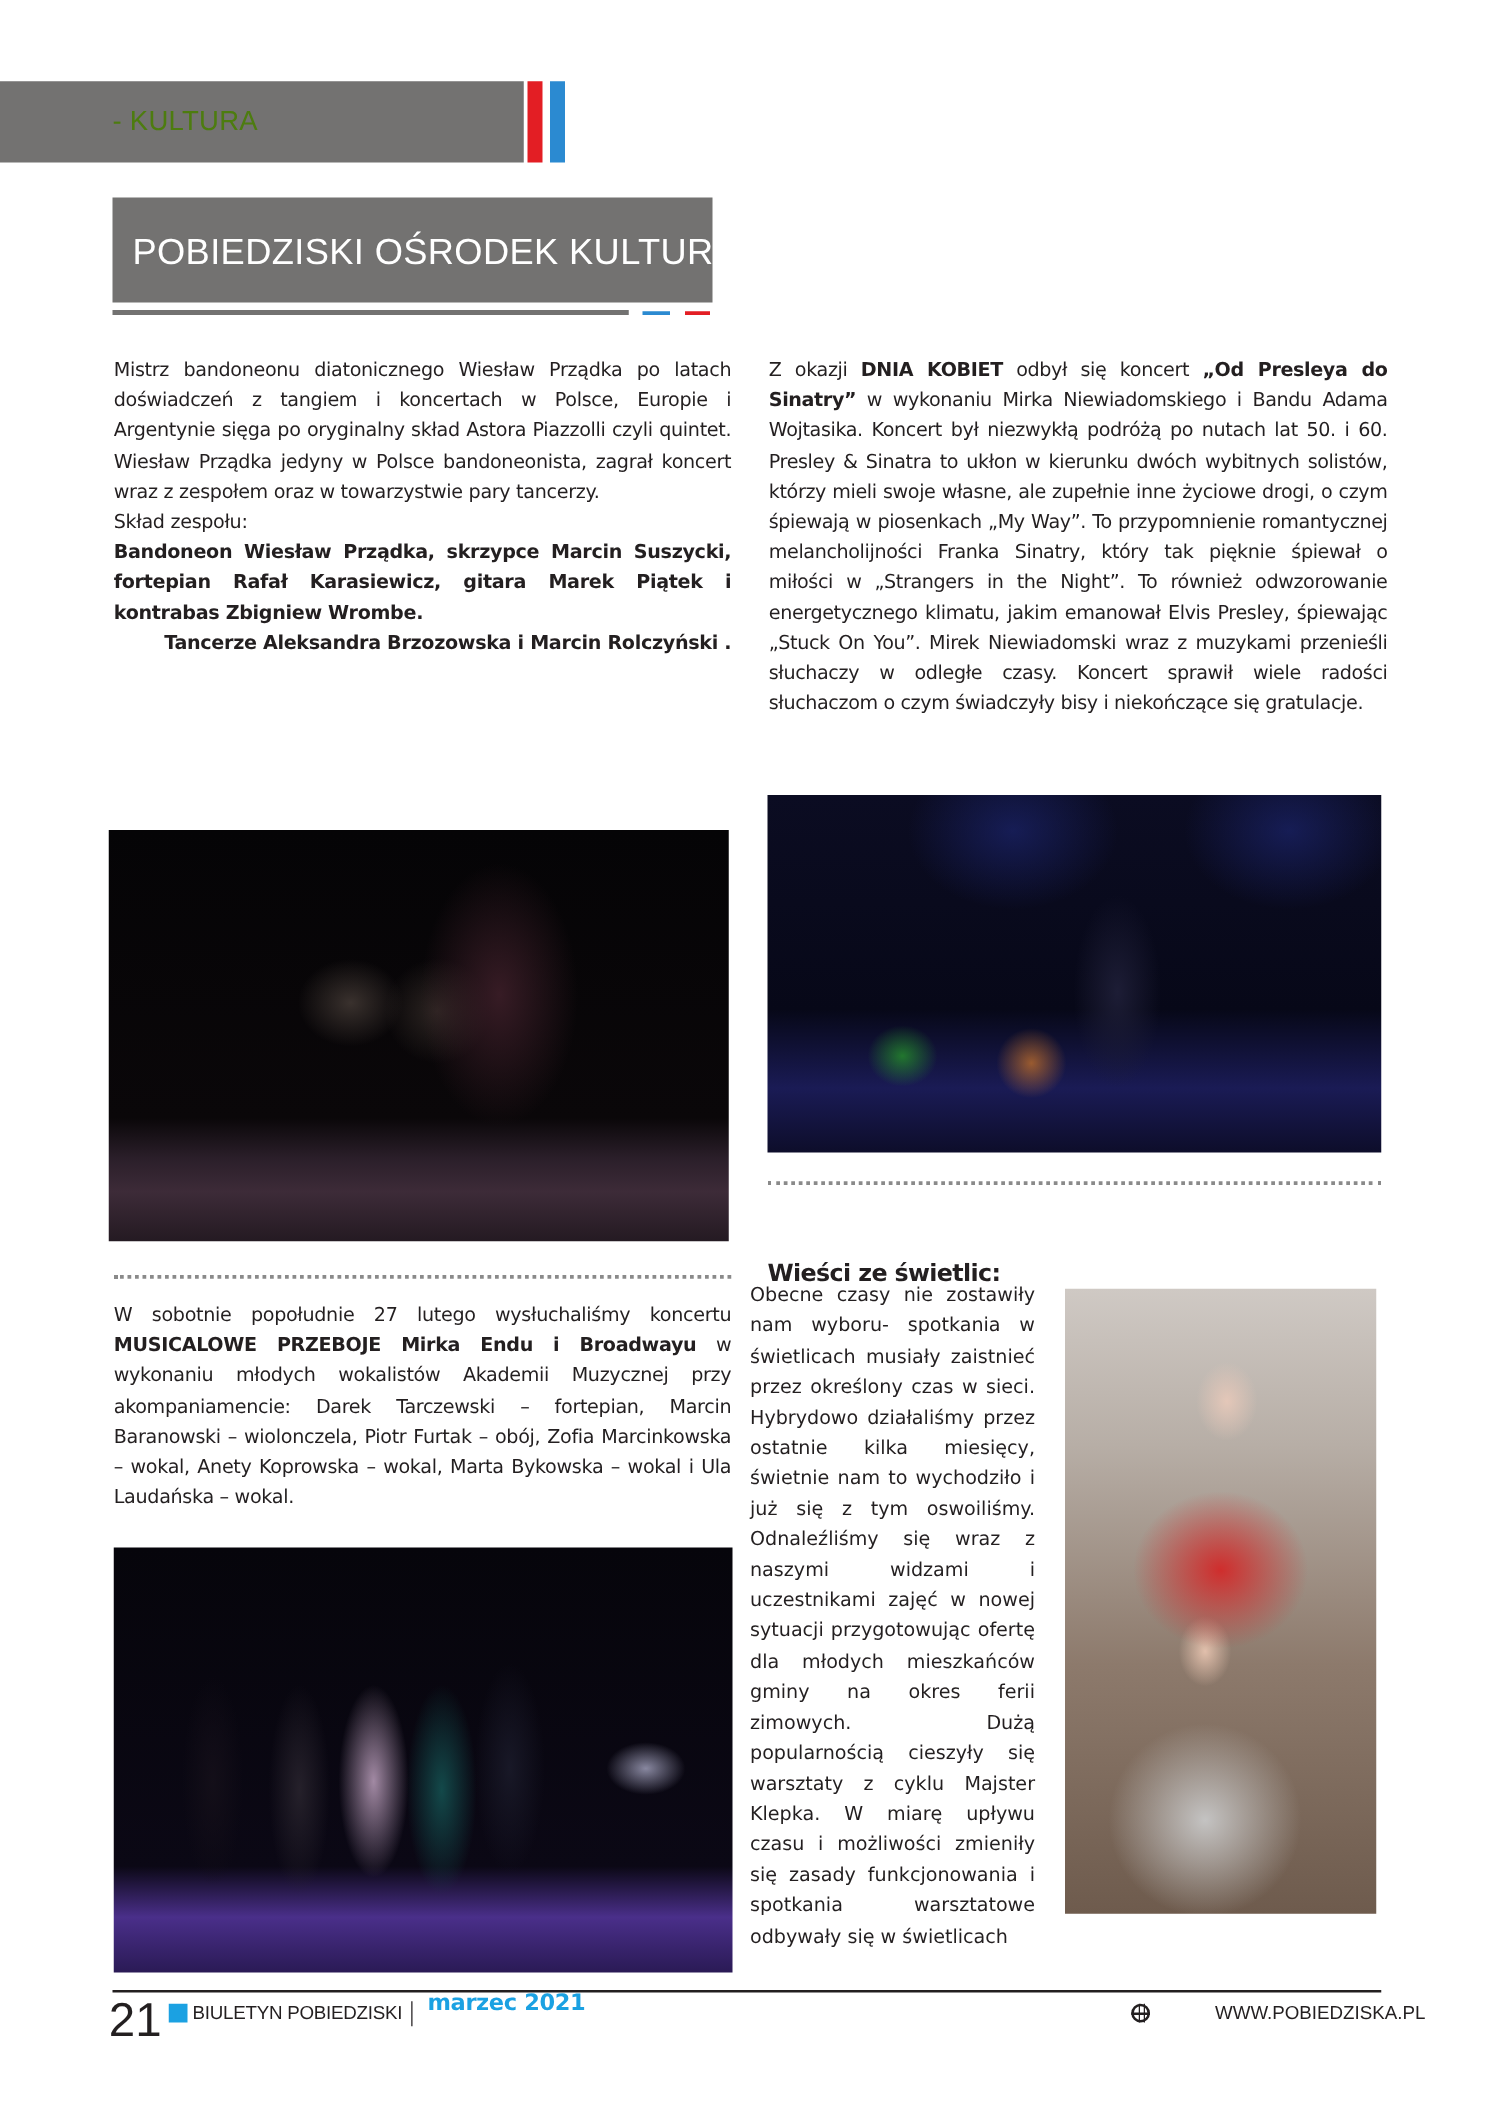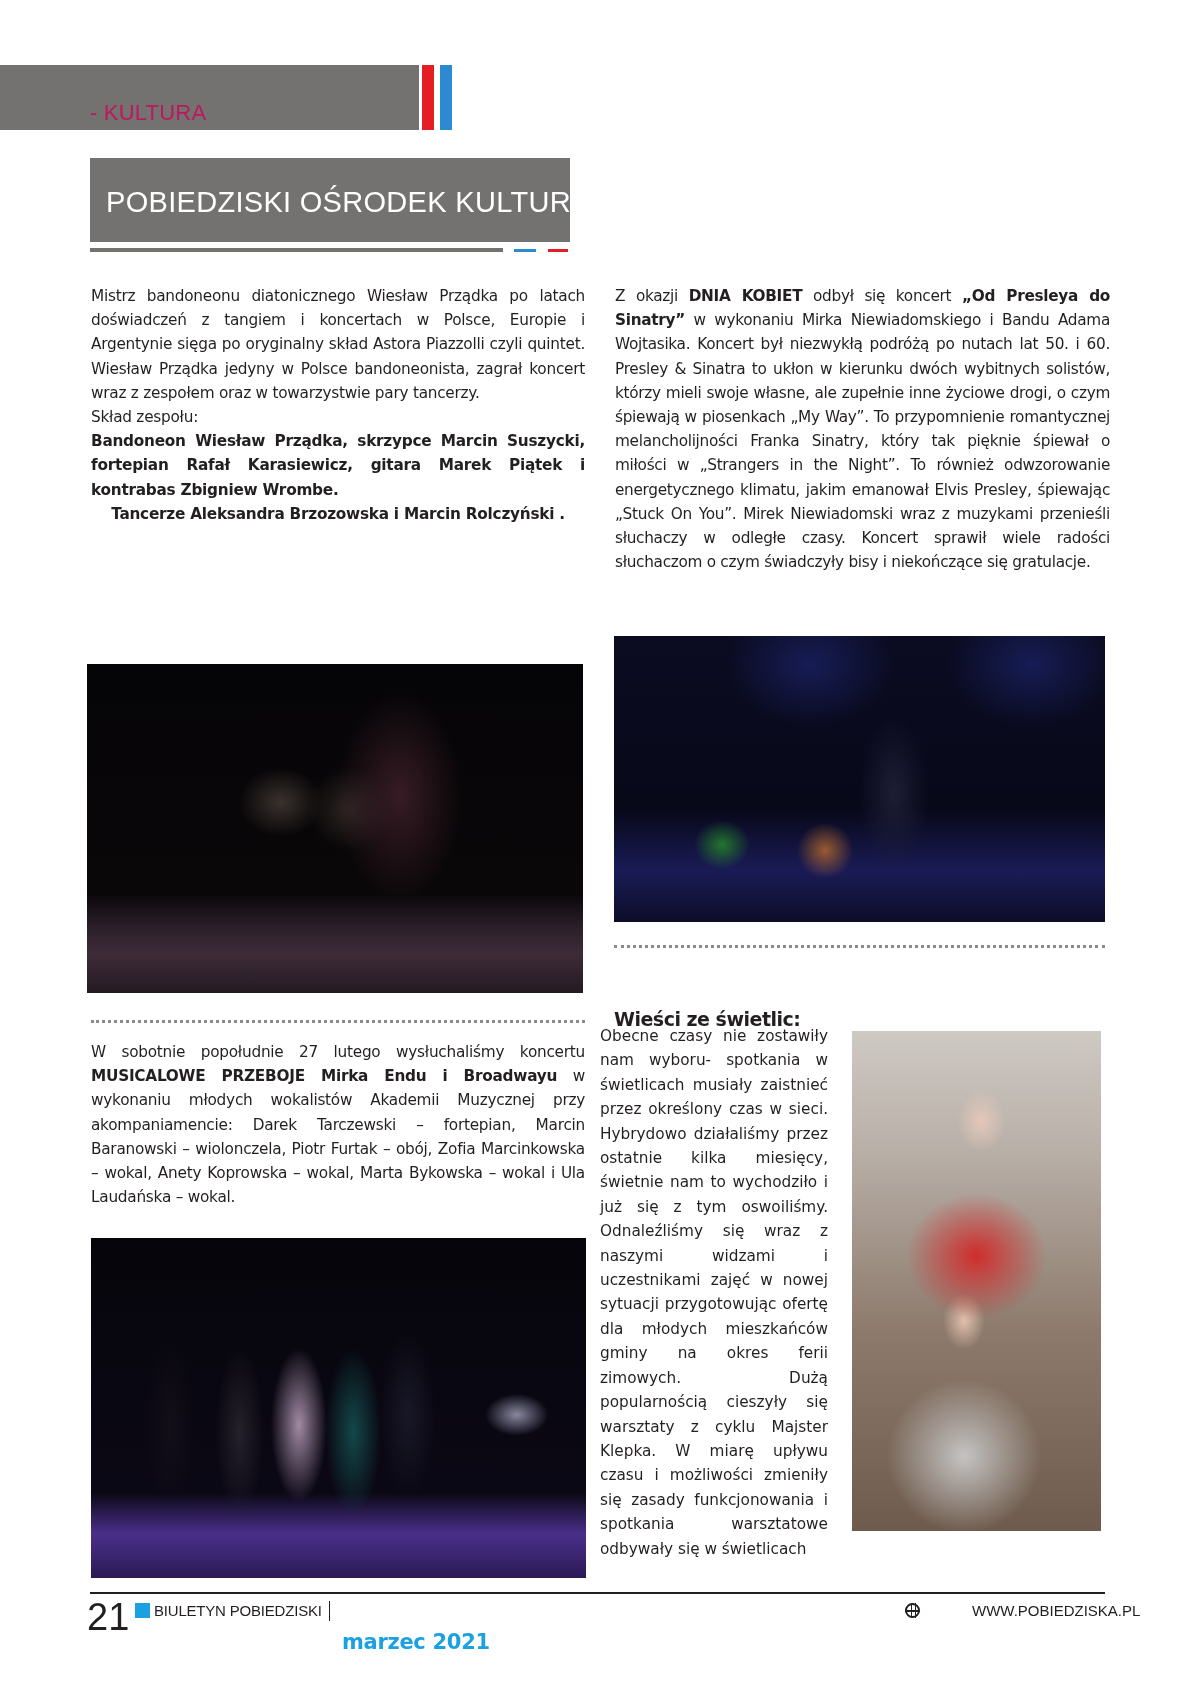--- a/index.html
+++ b/index.html
@@ -1,20 +1,20 @@
 <!DOCTYPE html>
 <html><head>
   <meta charset="utf-8">
   <style>
     * { box-sizing: border-box; margin: 0; padding: 0; }
     html, body { width: 1190px; height: 1683px; background: #ffffff; overflow: hidden; }
     body { position: relative; font-family: "DejaVu Sans", sans-serif; color: #231f20; }
 
     .section-bar { position: absolute; left: 0; top: 65px; width: 419px; height: 65px; background: #737271; }
-    .section-label { position: absolute; left: 90px; top: 84px; font-family: "Liberation Sans", sans-serif; font-size: 22px; color: #be185d; letter-spacing: 0.2px; margin-top: 16px; }
+    .section-label { position: absolute; left: 90px; top: 84px; font-family: "Liberation Sans", sans-serif; font-size: 22px; color: #4d7c0f; letter-spacing: 0.2px; }
     .stripe-red { position: absolute; left: 422px; top: 65px; width: 12px; height: 65px; background: #e31e24; }
     .stripe-blue { position: absolute; left: 440px; top: 65px; width: 12px; height: 65px; background: #2b8ad1; }
 
     .title-box { position: absolute; left: 90px; top: 158px; width: 480px; height: 84px; background: #737271; }
     .title-text { position: absolute; left: 106px; top: 186px; font-family: "Liberation Sans", sans-serif; font-size: 29px; color: #ffffff; letter-spacing: 0.3px; white-space: nowrap; }
     .title-underline { position: absolute; left: 90px; top: 248px; width: 413px; height: 4px; background: #737271; }
     .title-dash-blue { position: absolute; left: 514px; top: 249px; width: 22px; height: 3px; background: #2b8ad1; }
     .title-dash-red { position: absolute; left: 548px; top: 249px; width: 20px; height: 3px; background: #e31e24; }
 
     .col { position: absolute; font-family: "DejaVu Sans", sans-serif; font-size: 15.3px; line-height: 24.2px; color: #231f20; text-align: justify; }
@@ -61,21 +61,21 @@
     .dot-right { left: 614px; top: 945px; width: 491px; }
     .dot-left { left: 91px; top: 1020px; width: 494px; }
 
     .subhead { position: absolute; left: 614px; top: 968px; font-family: "DejaVu Sans", sans-serif; font-weight: bold; font-size: 19px; color: #231f20; letter-spacing: -0.5px; margin-top: 40px; }
 
     .footer-rule { position: absolute; left: 90px; top: 1592px; width: 1015px; height: 2px; background: #231f20; }
     .page-num { position: absolute; left: 87px; top: 1597px; font-family: "Liberation Sans", sans-serif; font-size: 38px; color: #231f20; line-height: 40px; }
     .footer-square { position: absolute; left: 135px; top: 1603px; width: 15px; height: 15px; background: #1ba1e2; }
     .footer-pub { position: absolute; left: 154px; top: 1602px; font-family: "Liberation Sans", sans-serif; font-size: 15px; color: #231f20; letter-spacing: -0.2px; }
     .footer-sep { position: absolute; left: 329px; top: 1601px; width: 1px; height: 20px; background: #231f20; }
-    .footer-date { position: absolute; left: 342px; top: 1630px; font-family: "DejaVu Sans", sans-serif; font-weight: bold; font-size: 21px; color: #1ba1e2; letter-spacing: -0.3px; }
+    .footer-date { position: absolute; left: 342px; top: 1592px; font-family: "DejaVu Sans", sans-serif; font-weight: bold; font-size: 18px; color: #1ba1e2; letter-spacing: -0.3px; }
     .footer-globe { position: absolute; left: 905px; top: 1603px; width: 15px; height: 15px; border: 2px solid #231f20; border-radius: 50%; }
     .footer-globe::before { content: ""; position: absolute; left: 4px; top: -2px; width: 3px; height: 15px; border-left: 1.5px solid #231f20; border-right: 1.5px solid #231f20; }
     .footer-globe::after { content: ""; position: absolute; left: -2px; top: 5px; width: 15px; height: 1.5px; background: #231f20; }
     .footer-url { position: absolute; left: 928px; top: 1602px; font-family: "Liberation Sans", sans-serif; font-size: 15px; color: #231f20; letter-spacing: 0; margin-left: 44px; }
   </style>
 </head>
 <body>
 
 <div class="section-bar"></div>
 <div class="section-label">- KULTURA</div>
@@ -85,21 +85,21 @@
 <div class="title-box"></div>
 <div class="title-text">POBIEDZISKI OŚRODEK KULTURY</div>
 <div class="title-underline"></div>
 <div class="title-dash-blue"></div>
 <div class="title-dash-red"></div>
 
 <div class="col col-left">
   <p style="text-align: justify;">Mistrz bandoneonu diatonicznego Wiesław Prządka po latach doświadczeń z tangiem i koncertach w Polsce, Europie i Argentynie sięga po oryginalny skład Astora Piazzolli czyli quintet. Wiesław Prządka jedyny w Polsce bandoneonista, zagrał koncert wraz z zespołem oraz w towarzystwie pary tancerzy.</p>
   <p>Skład zespołu:</p>
   <p><b>Bandoneon Wiesław Prządka, skrzypce Marcin Suszycki, fortepian Rafał Karasiewicz, gitara Marek Piątek i kontrabas Zbigniew Wrombe.</b></p>
-  <p style="text-align:center;"><b>Tancerze Aleksandra Brzozowska i Marcin Rolczyński .</b></p>
+  <p style="text-align:right;"><b>Tancerze Aleksandra Brzozowska i Marcin Rolczyński .</b></p>
 </div>
 
 <div class="col col-right">
   <p><span>Z okazji </span><b>DNIA KOBIET</b><span> odbył się koncert </span><b>„Od Presleya do Sinatry”</b><span> w wykonaniu Mirka Niewiadomskiego i Bandu Adama Wojtasika. Koncert był niezwykłą podróżą po nutach lat 50. i 60. Presley &amp; Sinatra to ukłon w kierunku dwóch wybitnych solistów, którzy mieli swoje własne, ale zupełnie inne życiowe drogi, o czym śpiewają w piosenkach „My Way”. To przypomnienie romantycznej melancholijności Franka Sinatry, który tak pięknie śpiewał o miłości w „Strangers in the Night”. To również odwzorowanie energetycznego klimatu, jakim emanował Elvis Presley, śpiewając „Stuck On You”. Mirek Niewiadomski wraz z muzykami przenieśli słuchaczy w odległe czasy. Koncert sprawił wiele radości słuchaczom o czym świadczyły bisy i niekończące się gratulacje.</span></p>
 </div>
 
 <div class="photo photo-tango"></div>
 <div class="photo photo-sinatra"></div>
 
 <div class="dotted dot-right"></div>

